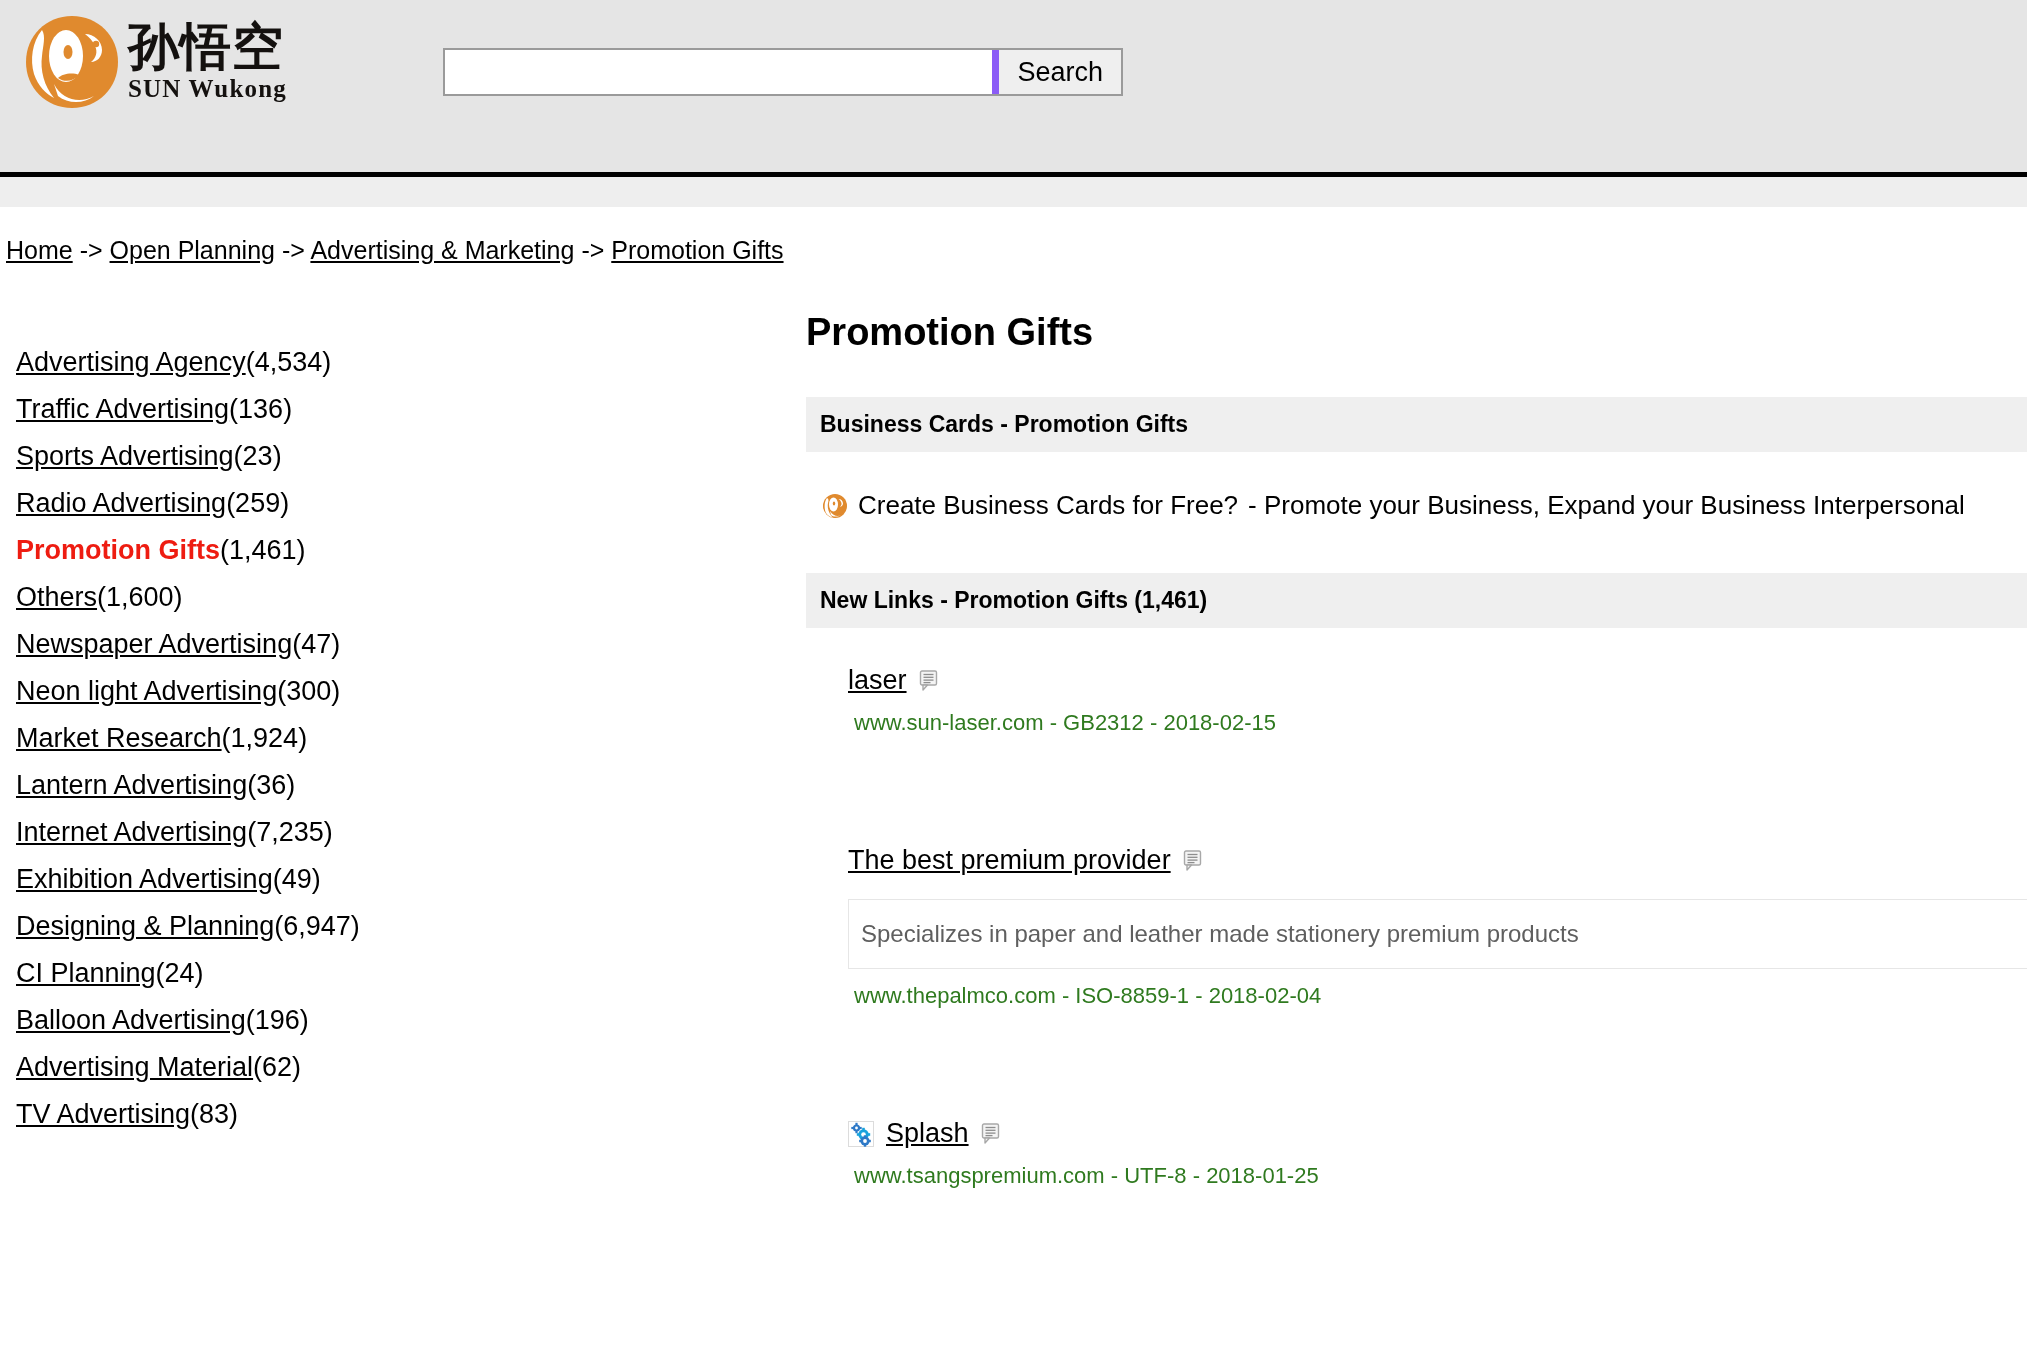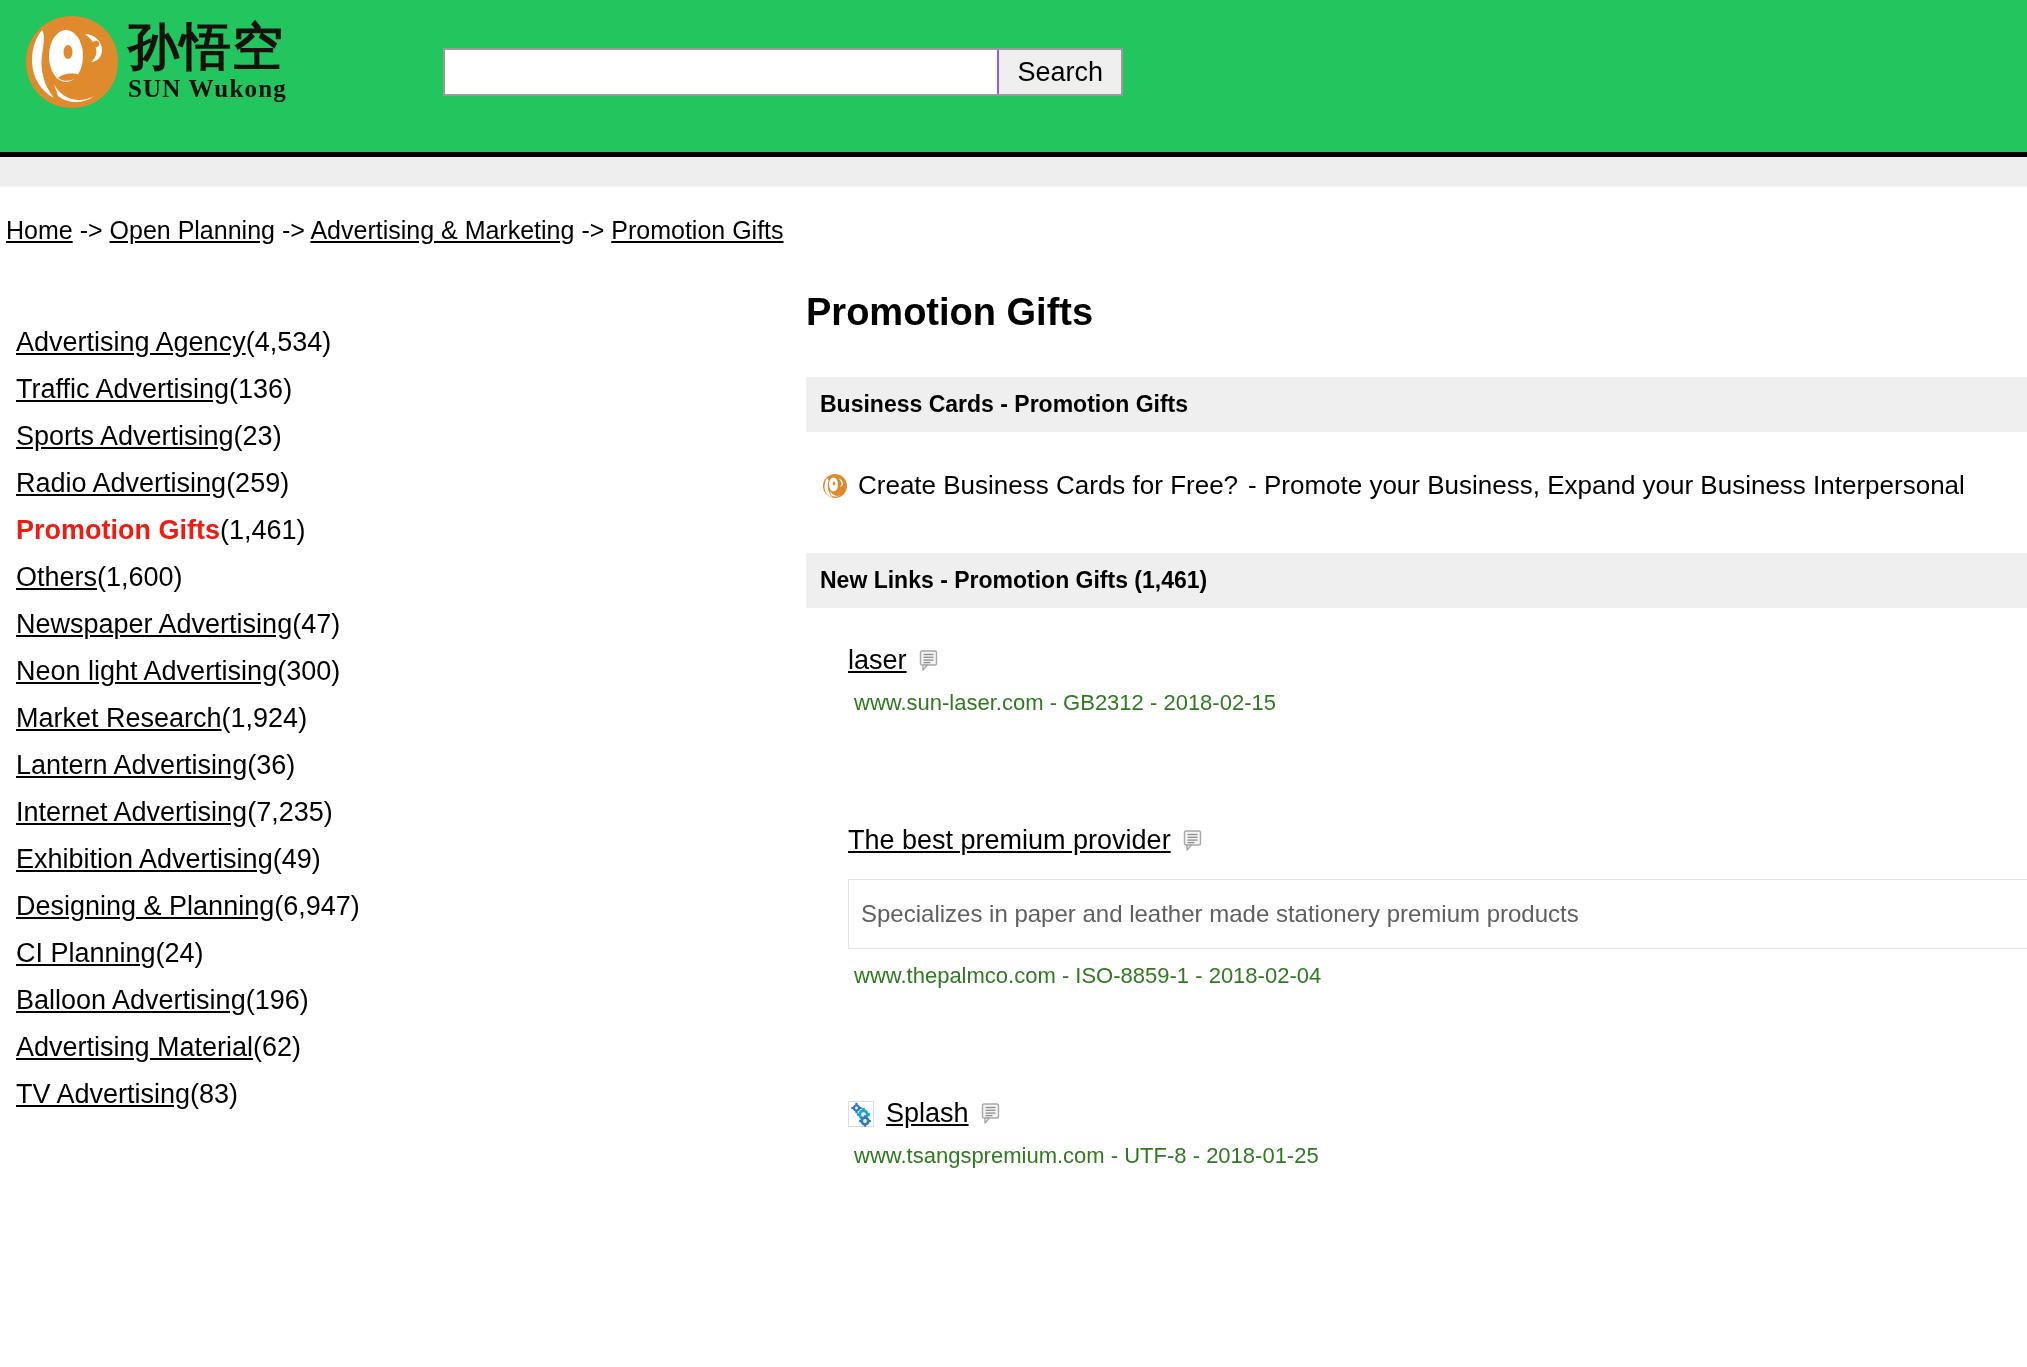--- a/index.html
+++ b/index.html
@@ -8,22 +8,22 @@
     margin: 0; padding: 0;
     background: #ffffff;
     font-family: "Liberation Sans", sans-serif;
     color: #000000;
   }
   body { width: 2027px; height: 1367px; overflow: hidden; position: relative; }
 
   
   .header {
     position: relative;
-    height: 152px;
-    background: #22c55e;
+    height: 172px;
+    background: #e5e5e5;
   }
   .logo-wrap {
     position: absolute;
     left: 22px; top: 12px;
     display: flex;
     align-items: center;
     gap: 10px;
   }
   .logo-mark { width: 100px; height: 100px; display:block; }
   .logo-text-block {
@@ -63,21 +63,21 @@
     outline: none;
     background: #ffffff;
     font-family: "Liberation Sans", sans-serif;
     font-size: 20px;
     padding: 0 8px;
     color: #000;
   }
   .search-button {
     flex: 0 0 auto;
     border: none;
-    border-left: 2px solid #8b5cf6;
+    border-left: 7px solid #8b5cf6;
     background: #efefef;
     font-family: "Liberation Sans", sans-serif;
     font-size: 27px;
     color: #000;
     padding: 0 18px;
     cursor: pointer;
     line-height: 1;
   }
 
   .header-rule {

